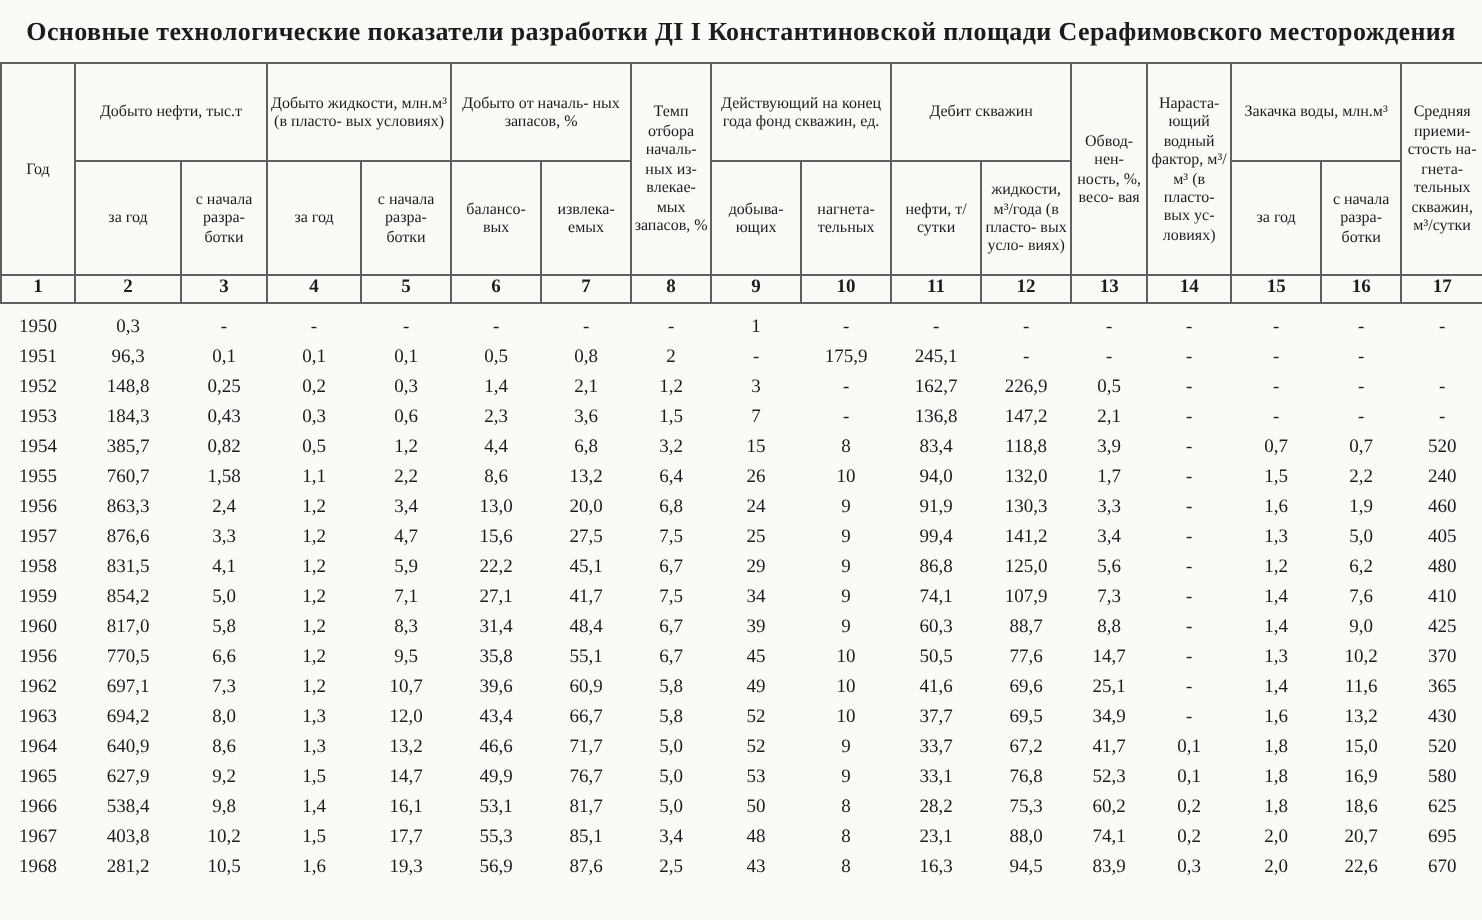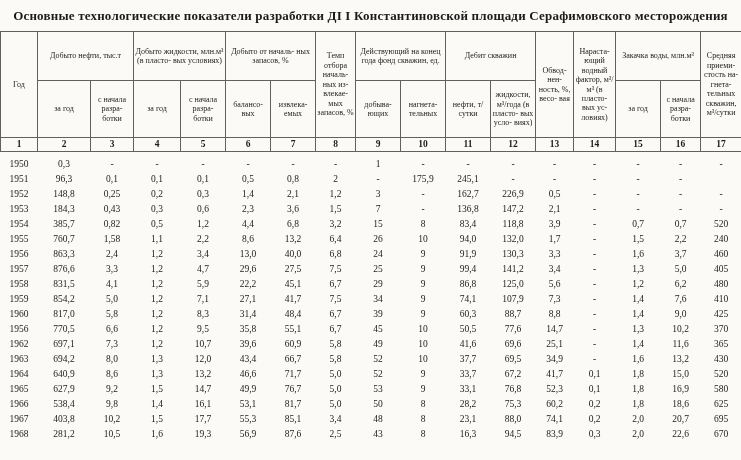--- a/index.html
+++ b/index.html
@@ -243,39 +243,39 @@
           <td>2,2</td>
           <td>240</td>
         </tr>
         <tr>
           <td>1956</td>
           <td>863,3</td>
           <td>2,4</td>
           <td>1,2</td>
           <td>3,4</td>
           <td>13,0</td>
-          <td>40,0</td>
+          <td>20,0</td>
           <td>6,8</td>
           <td>24</td>
           <td>9</td>
           <td>91,9</td>
           <td>130,3</td>
           <td>3,3</td>
           <td>-</td>
           <td>1,6</td>
-          <td>3,7</td>
+          <td>1,9</td>
           <td>460</td>
         </tr>
         <tr>
           <td>1957</td>
           <td>876,6</td>
           <td>3,3</td>
           <td>1,2</td>
           <td>4,7</td>
-          <td>29,6</td>
+          <td>15,6</td>
           <td>27,5</td>
           <td>7,5</td>
           <td>25</td>
           <td>9</td>
           <td>99,4</td>
           <td>141,2</td>
           <td>3,4</td>
           <td>-</td>
           <td>1,3</td>
           <td>5,0</td>

